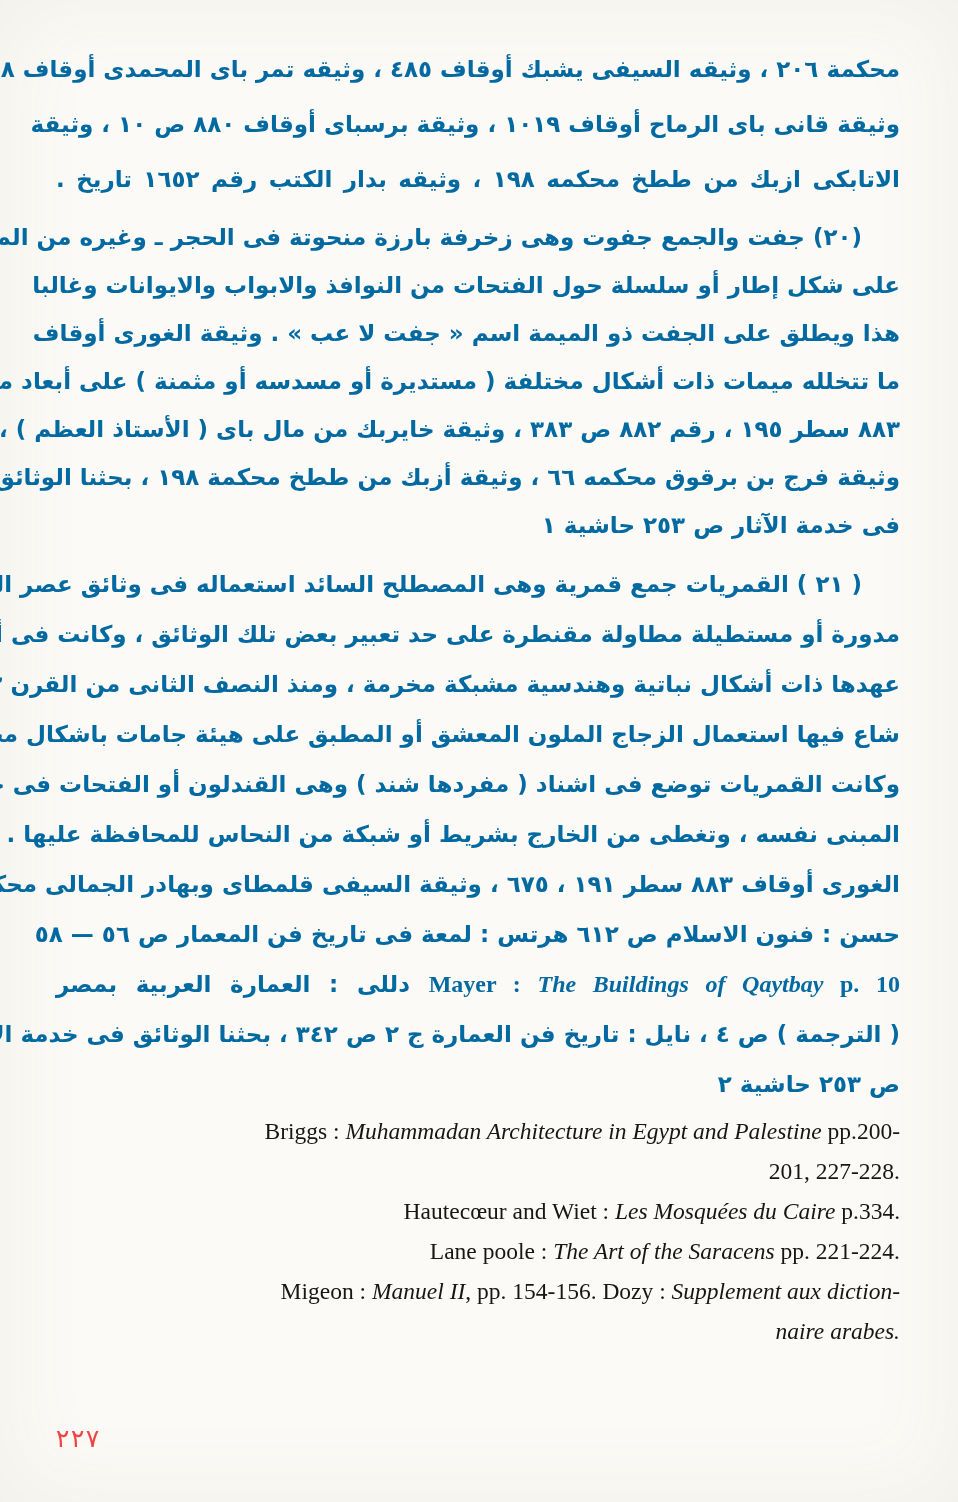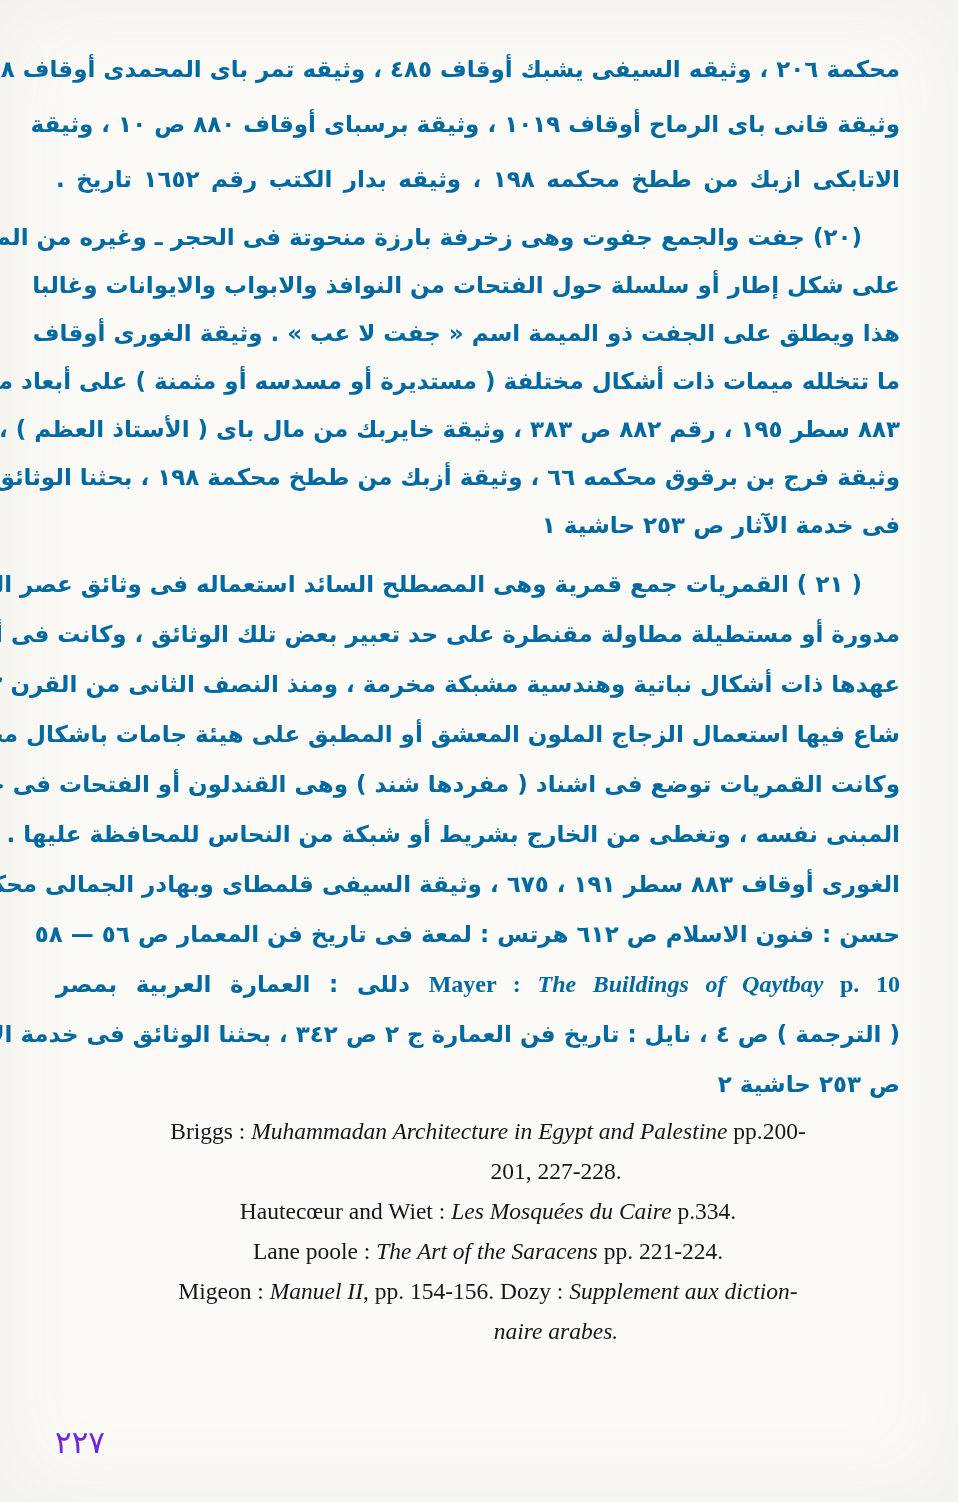--- a/index.html
+++ b/index.html
@@ -42,30 +42,30 @@
     font-size:24px;
   }
   .italic{font-style:italic;}
   
   .biblio{direction:ltr;margin-top:2px;padding-left:20px;}
   .bib-line{
     font-family:"Liberation Serif",serif;
     font-size:23.5px;
     line-height:40px;
     color:#161616;
-    text-align:center;
+    text-align:right;
     white-space:nowrap;
   }
   .bib-line.hang{padding-left:136px;}
   .page-number{
     position:absolute;
     left:55px;top:1424px;
-    font-family:Liberation Sans, sans-serif;
-    font-size:31px;
-    color:#6d28d9;
+    font-family:Liberation Mono, monospace;
+    font-size:25px;
+    color:#ef4444;
     direction:rtl;
   }
 </style>
 </head>
 <body>
 
 <div class="page" data-name="scanned-page">
   <div data-name="arabic-paragraphs">
       <div class="para" data-name="para-continuation">
         <div class="ar-line" data-name="text-line"><span data-name="arabic-text-segment">محكمة ٢٠٦ ، وثيقه السيفى يشبك أوقاف ٤٨٥ ، وثيقه تمر باى المحمدى أوقاف ١٠١٨ ،</span></div>

